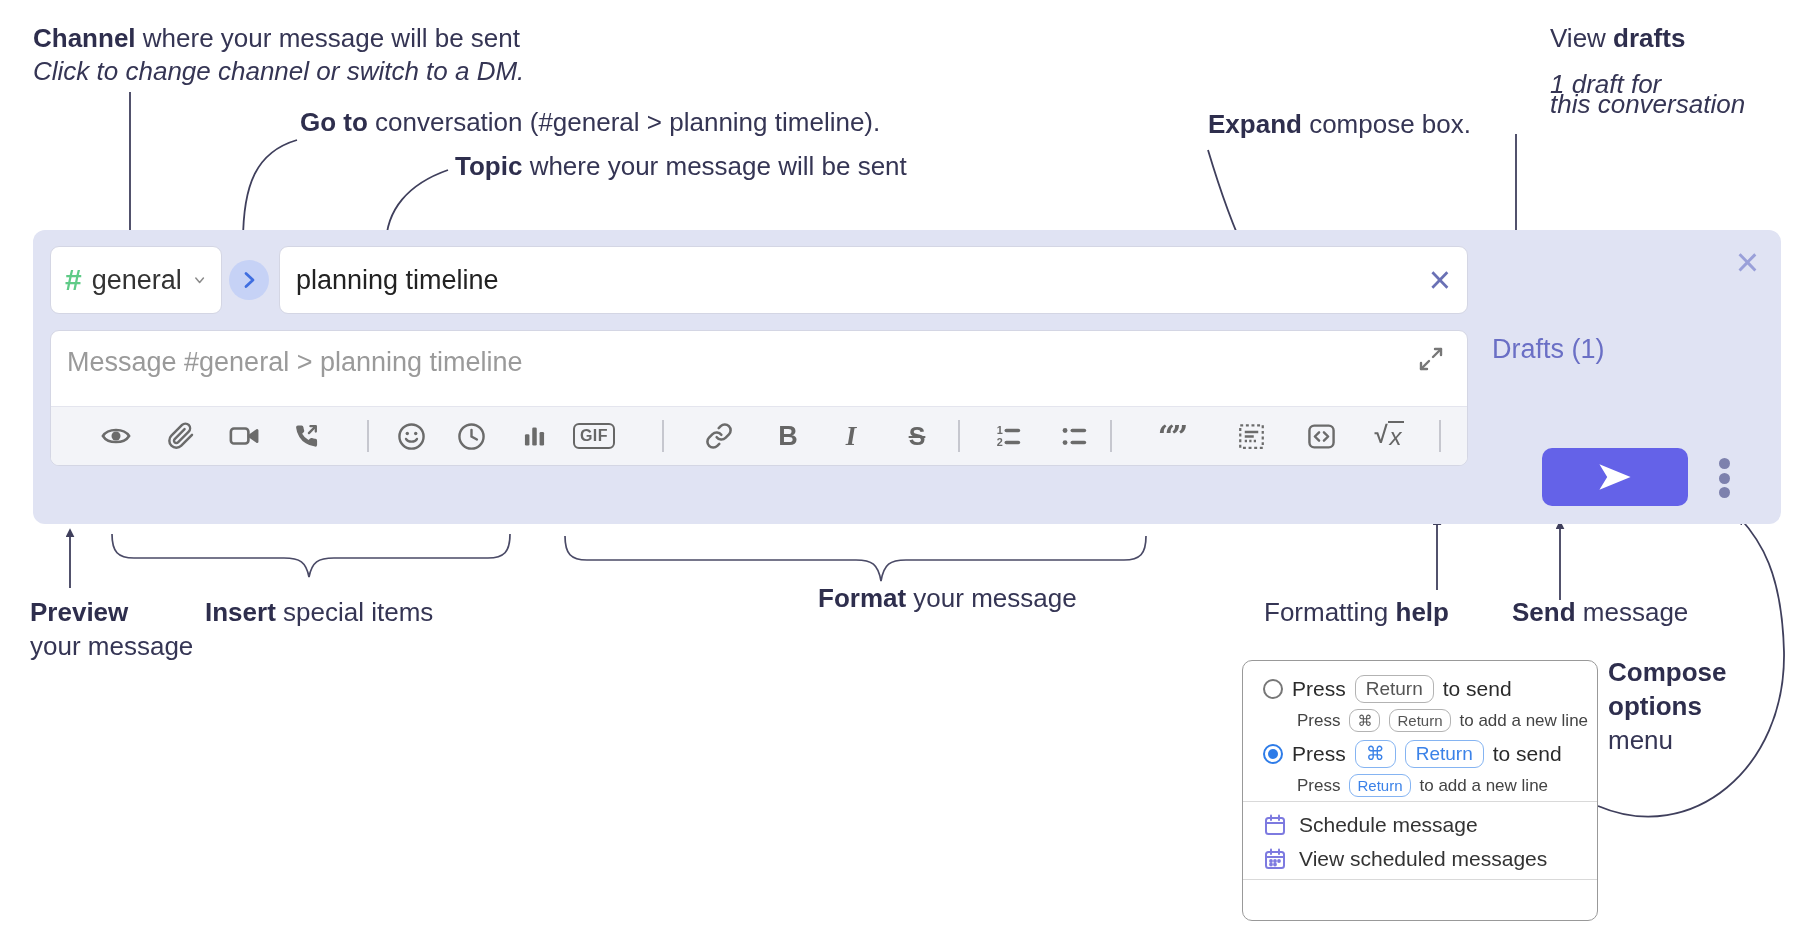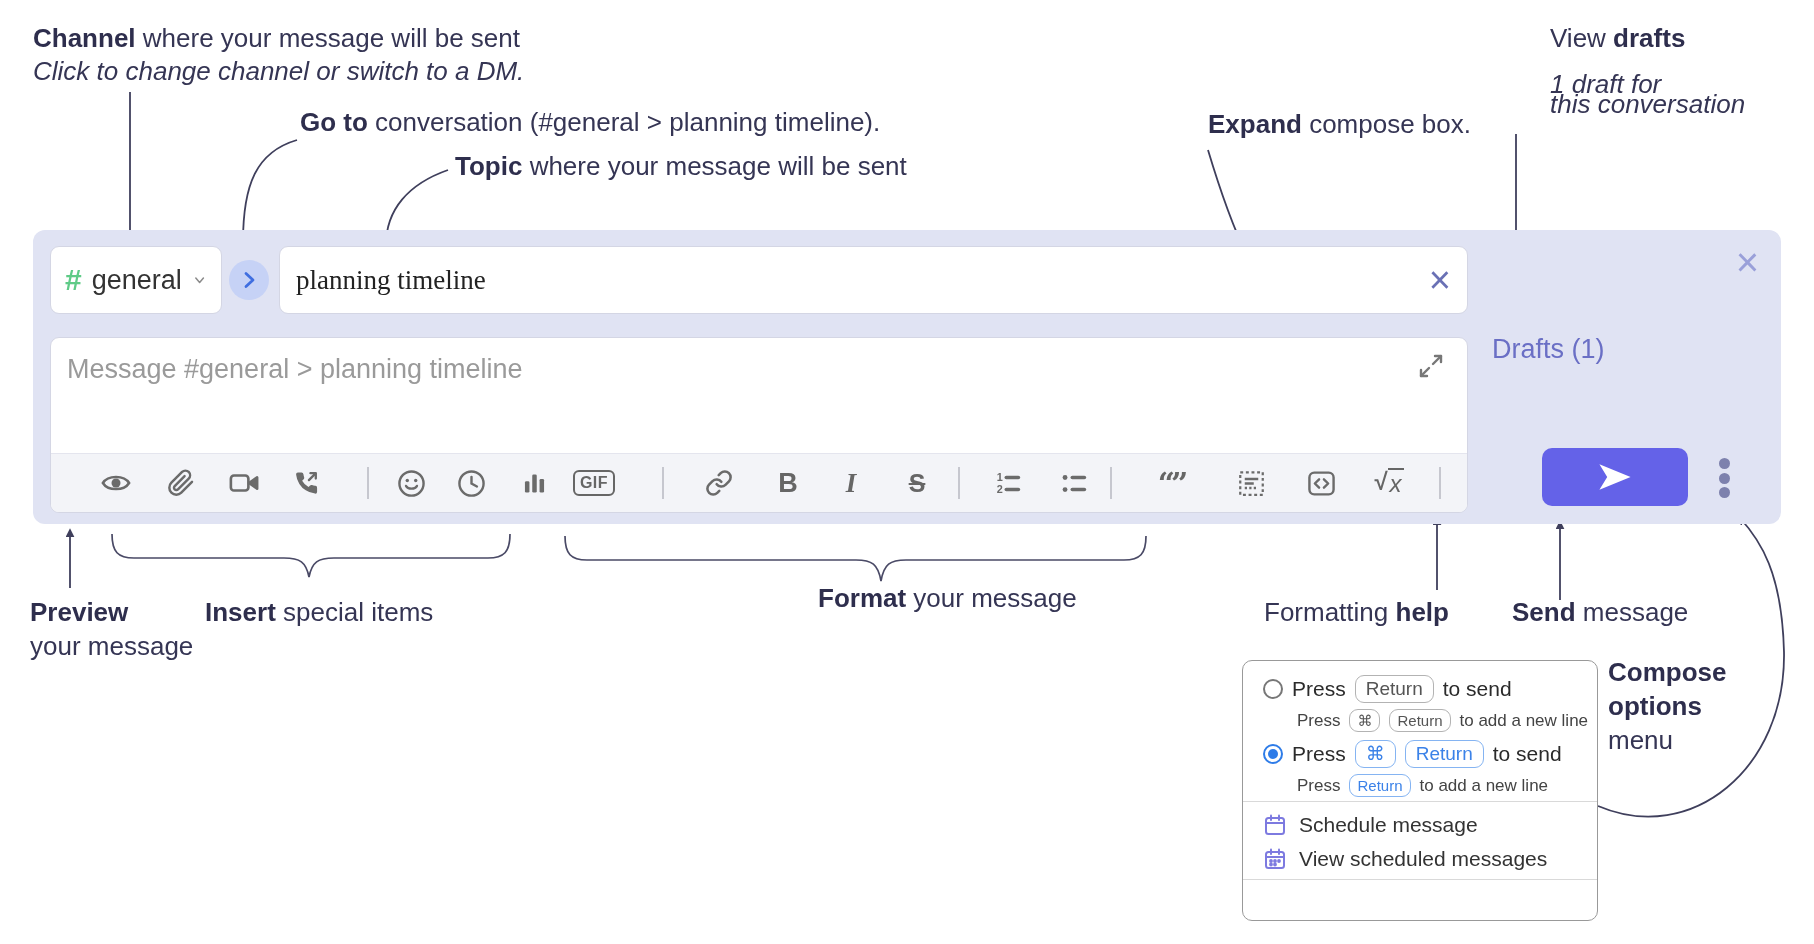--- a/index.html
+++ b/index.html
@@ -11,24 +11,24 @@
   .ann b{font-weight:bold;color:#2e2e4d;margin-top:32px;}
   .ital{font-style:italic;}
   
   .compose{left:33px;top:230px;width:1748px;height:294px;background:#e0e3f3;border-radius:12px;}
   .whitebox{background:#ffffff;border:1px solid #d4d6e4;border-radius:9px;box-sizing:border-box;}
   .chan-select{left:17px;top:16px;width:172px;height:68px;display:flex;align-items:center;padding:0 14px;gap:10px;}
   .hash{color:#5fcb87;font-weight:bold;font-size:30px;line-height:1;}
   .chan-name{font-size:27px;color:#333333;flex:1;}
   .goto-btn{left:196px;top:30px;width:40px;height:40px;border-radius:50%;background:#c6d2f6;display:flex;align-items:center;justify-content:center;cursor:pointer;}
   .topic-input{left:246px;top:16px;width:1189px;height:68px;display:flex;align-items:center;padding:0 16px;}
-  .topic-text{font-size:27px;color:#222222;flex:1;font-family:Liberation Serif, serif;}
+  .topic-text{font-size:27px;color:#222222;flex:1;}
   .clear-x{font-size:38px;color:#6a71b5;line-height:1;cursor:pointer;font-weight:300;}
   .close-x{right:22px;top:12px;font-size:40px;color:#9aa0d9;line-height:1;cursor:pointer;font-weight:300;}
-  .msgbox{left:17px;top:107px;width:1418px;height:176px;background:#ffffff;border:1px solid #d4d6e4;border-radius:9px;box-sizing:border-box;overflow:hidden;}
+  .msgbox{left:17px;top:100px;width:1418px;height:136px;background:#ffffff;border:1px solid #d4d6e4;border-radius:9px;box-sizing:border-box;overflow:hidden;}
   .placeholder{left:16px;top:16px;font-size:27px;color:#9a9a9a;}
   .expand-ic{right:22px;top:14px;cursor:pointer;}
   .tbar{left:0;right:0;bottom:0;height:58px;background:#f3f4f8;border-top:1px solid #e4e5ee;}
   .tic{width:44px;height:56px;display:flex;align-items:center;justify-content:center;cursor:pointer;color:#6b6b6b;top:1px;}
   .tdiv{top:13px;width:2px;height:32px;background:#c6c7cf;}
   .glyphB{font-weight:bold;font-size:27px;color:#666;}
   .glyphI{font-style:italic;font-family:"Liberation Serif",serif;font-weight:bold;font-size:27px;color:#666;}
   .glyphS{font-size:25px;font-weight:bold;color:#666;text-decoration:line-through;}
   .glyphQ{font-family:"DejaVu Serif",serif;font-weight:bold;font-size:30px;color:#666;letter-spacing:-4px;}
   .glyphMath{font-size:24px;font-weight:bold;color:#666;display:flex;align-items:flex-start;}

